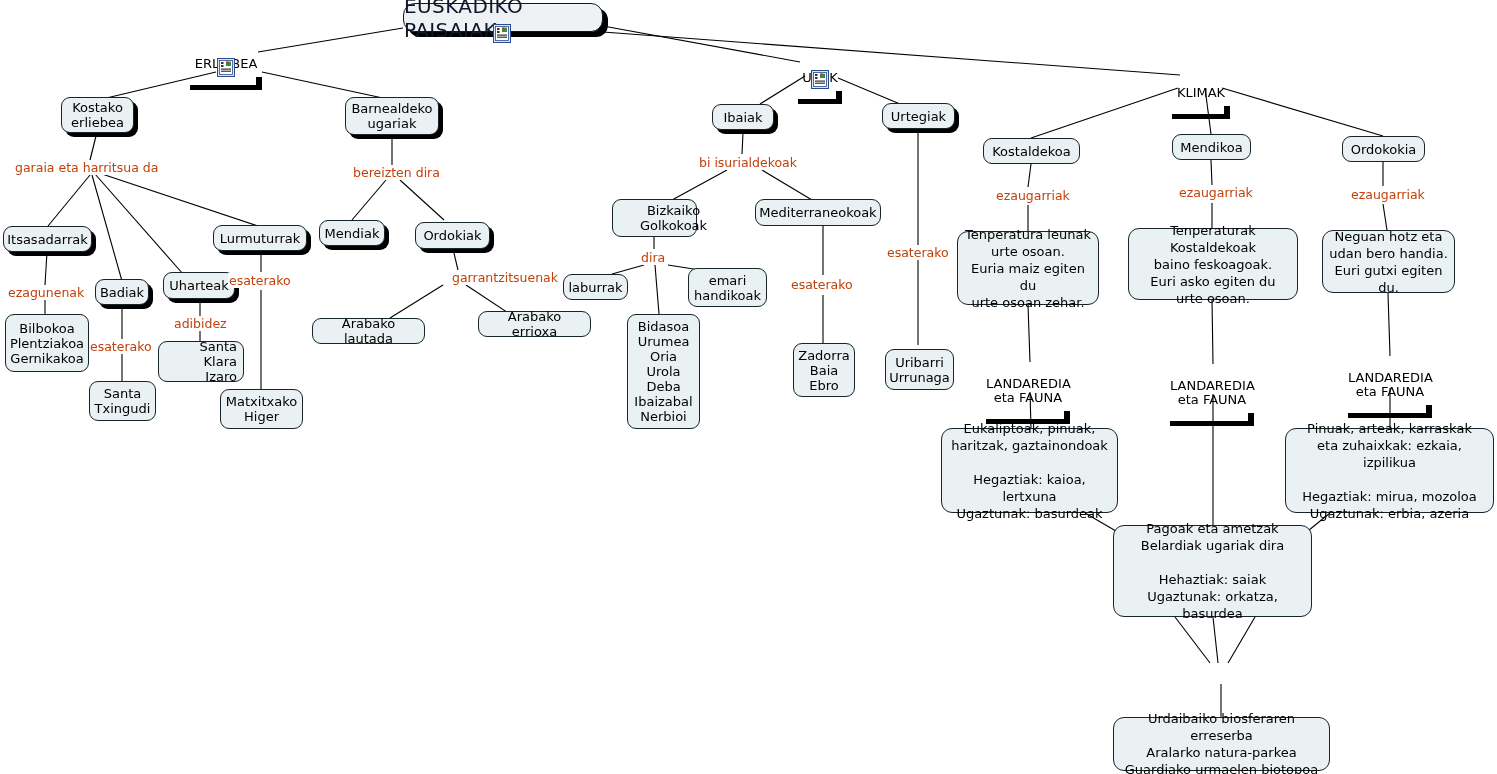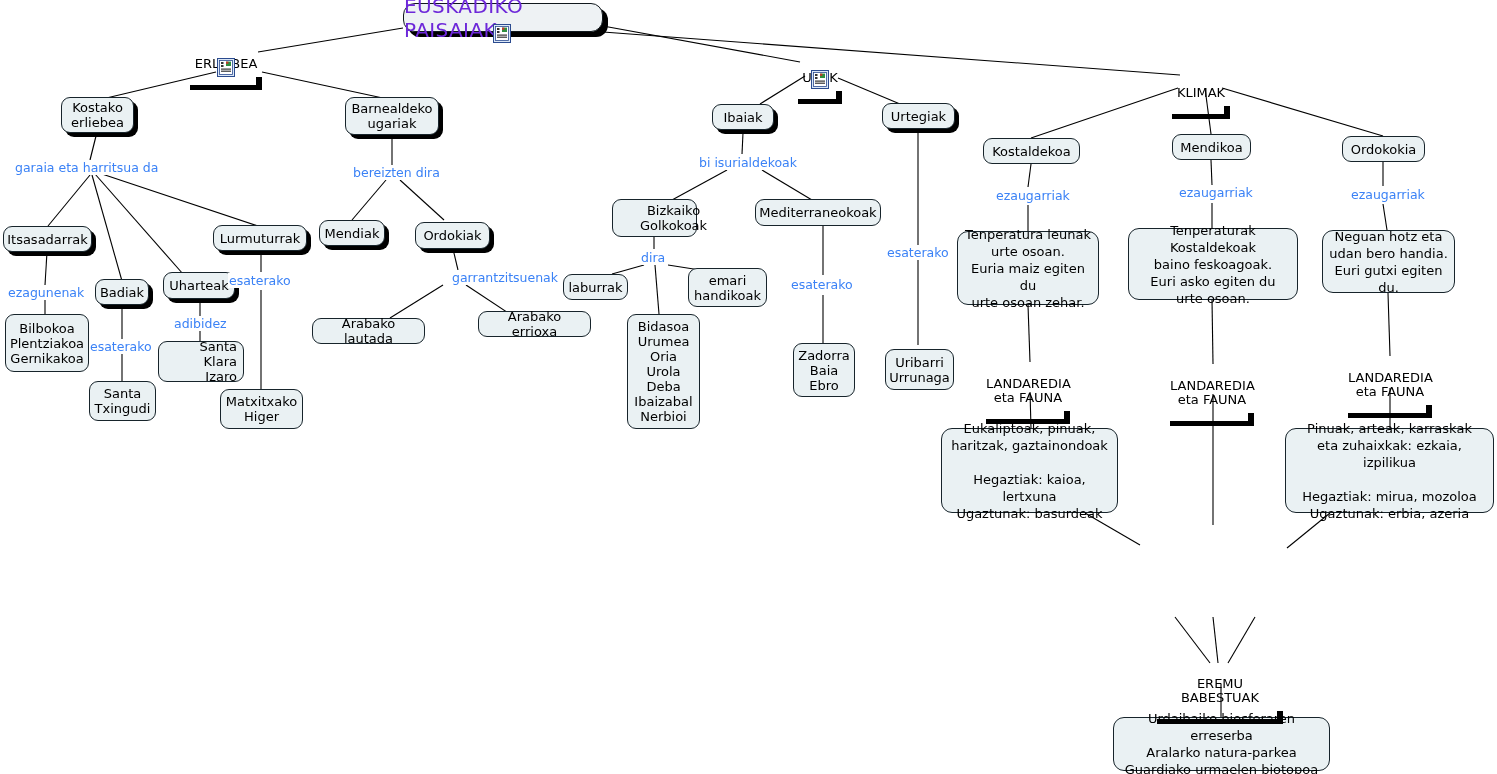--- a/index.html
+++ b/index.html
@@ -32,21 +32,21 @@
   .root{
     position:absolute;
     box-sizing:border-box;
     background:#eef2f4;
     border:1.6px solid #10181d;
     border-radius:12px;
     box-shadow:5px 5px 0 0 #000;
     font-size:20px;
     letter-spacing:.4px;
     display:flex;align-items:center;justify-content:center;
-    color:#6d28d9;
+    color:#0f172a;
     z-index:6;
   }
 
   
   .bar{
     position:absolute;
     z-index:7;
     text-align:center;
     font-size:13px;
     line-height:14px;
@@ -66,21 +66,21 @@
     bottom:0px;
     width:6px;
     height:13px;
     background:#000;
   }
 
   
   .lbl{
     position:absolute;
     font-size:12.5px;
-    color:#3b82f6;
+    color:#c2410c;
     background:#fff;
     white-space:nowrap;
     text-align:center;
     z-index:6;
     padding:0 1px;
   }
 
   
   .docicon{
     position:absolute;
@@ -244,24 +244,20 @@
     <div>LANDAREDIA
 eta FAUNA</div>
     <div class="barline"></div>
   </div>
   <div class="bar" style="left:1348px;top:357px;width:84px;">
     <div>LANDAREDIA
 eta FAUNA</div>
     <div class="barline"></div>
   </div>
 
-  <div class="bar" style="left:1157px;top:663px;width:126px;">
-    <div>EREMU BABESTUAK</div>
-    <div class="barline"></div>
-  </div>
 
   <div class="node sh" style="left:61px;top:97px;width:73px;height:36px;">
     <span>Kostako
 erliebea</span></div>
 
   <div class="node sh" style="left:345px;top:97px;width:94px;height:38px;">
     <span>Barnealdeko
 ugariak</span></div>
 
   <div class="node sh" style="left:3px;top:226px;width:89px;height:26px;">
@@ -369,20 +365,26 @@
 udan bero handia.
 Euri gutxi egiten du.</span></div>
 
   <div class="node big" style="left:941px;top:428px;width:177px;height:85px;">
     <span>Eukaliptoak, pinuak,
 haritzak, gaztainondoak
 
 Hegaztiak: kaioa, lertxuna
 Ugaztunak: basurdeak</span></div>
 
+  <div class="node big" style="left:1113px;top:525px;width:199px;height:92px;">
+    <span>Pagoak eta ametzak
+Belardiak ugariak dira
+
+Hehaztiak: saiak
+Ugaztunak: orkatza, basurdea</span></div>
 
   <div class="node big" style="left:1285px;top:428px;width:209px;height:85px;">
     <span>Pinuak, arteak, karraskak
 eta zuhaixkak: ezkaia, izpilikua
 
 Hegaztiak: mirua, mozoloa
 Ugaztunak: erbia, azeria</span></div>
 
   <div class="node big" style="left:1113px;top:717px;width:217px;height:54px;">
     <span>Urdaibaiko biosferaren erreserba

